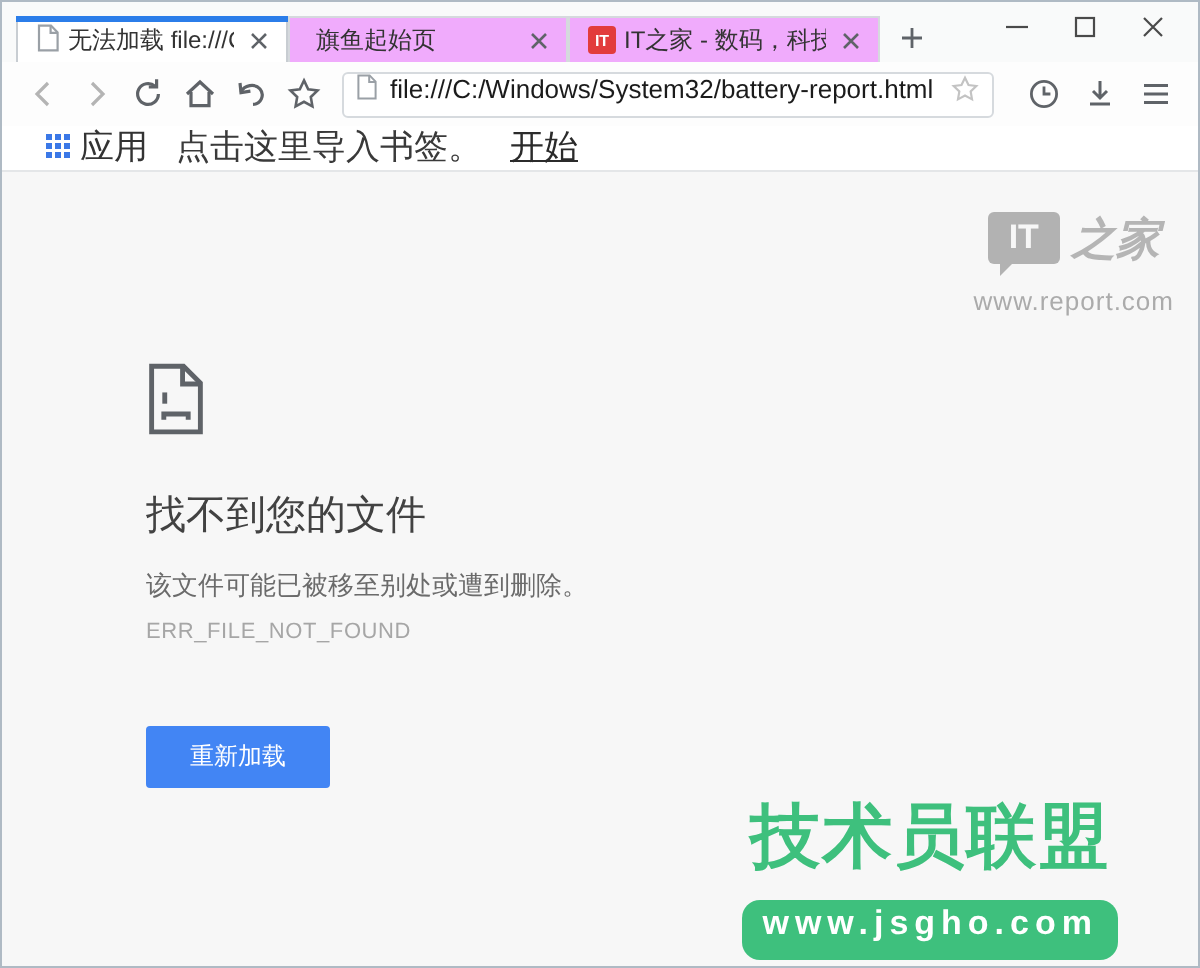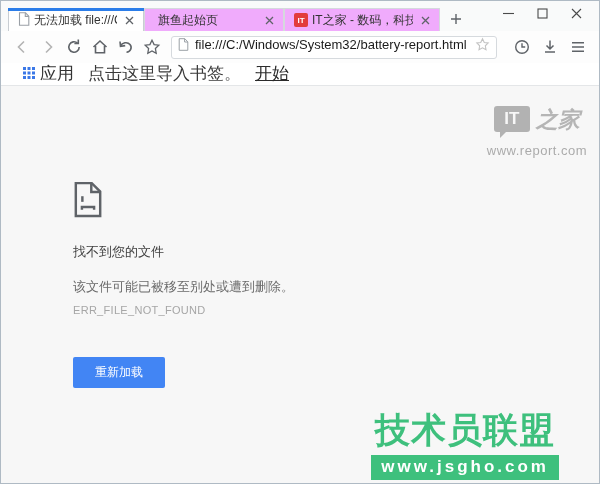--- a/index.html
+++ b/index.html
@@ -61,21 +61,21 @@
   .bm-item { display:flex; align-items:center; margin-right:14px; }
   .bm-item .bm-label { margin-left:5px; }
   .bm-hint { color:#3a3a3a; margin-right:14px;margin-top:32px; }
   .bm-link { color:#2b2b2b; text-decoration:underline; }
 
   
   .content { position:absolute; top:85px; left:0; right:0; bottom:0; background:#f7f7f7; }
 
   .error-block { position:absolute; left:72px; top:0; width:420px; }
   .sadfile-icon { margin-top:95px; }
-  .error-title { margin-top:17px; font-size:13px; line-height:26px; color:#424242; font-weight:400; }
+  .error-title { margin-top:22px; font-size:20px; line-height:26px; color:#424242; font-weight:400; }
   .error-desc  { margin-top:13px; font-size:13px; line-height:17px; color:#6b6b6b; }
   .error-code  { margin-top:9px;  font-size:11px; line-height:13px; color:#a6a6a6; letter-spacing:.3px; }
   .reload-btn {
     margin-top:40px; display:inline-block; background:var(--button-blue,#4285f4); color:#fff;
     font-size:12px; padding:7px 22px; border:none; border-radius:2px; cursor:pointer;text-align:right;
   }
 
   
   .wm-ithome { position:absolute; top:20px; right:12px; color:#b2b2b2; text-align:center; }
   .wm-ithome .logo-row { display:flex; align-items:flex-start; justify-content:center; }
@@ -91,22 +91,22 @@
     font-family:"Liberation Serif","DejaVu Serif",serif; font-weight:bold; }
   .wm-ithome-url { margin-top:9px; font-size:13px; color:#ababab; letter-spacing:.5px; }
 
   
   .wm-jsgho { position:absolute; right:40px; bottom:3px; text-align:center; }
   .wm-jsgho-title {
     color:var(--watermark-green,#3ec07d); font-size:35px; line-height:38px; font-weight:bold;
     letter-spacing:1px; white-space:nowrap;
   }
   .wm-jsgho-pill {
-    margin-top:6px; background:var(--watermark-green,#3ec07d); color:#fff; border-radius:0;
-    font-size:17px; font-weight:bold; letter-spacing:3px; padding:2px 10px 3px; white-space:nowrap;
+    margin-top:12px; background:var(--watermark-green,#3ec07d); color:#fff; border-radius:9px;
+    font-size:17px; font-weight:bold; letter-spacing:3px; padding:2px 10px 8px; white-space:nowrap;
   }
 </style>
 </head>
 <body>
 
 <div class="window">
 
   <div class="tabbar">
 
     <div class="tab active" style="left:7px; width:136px;">

